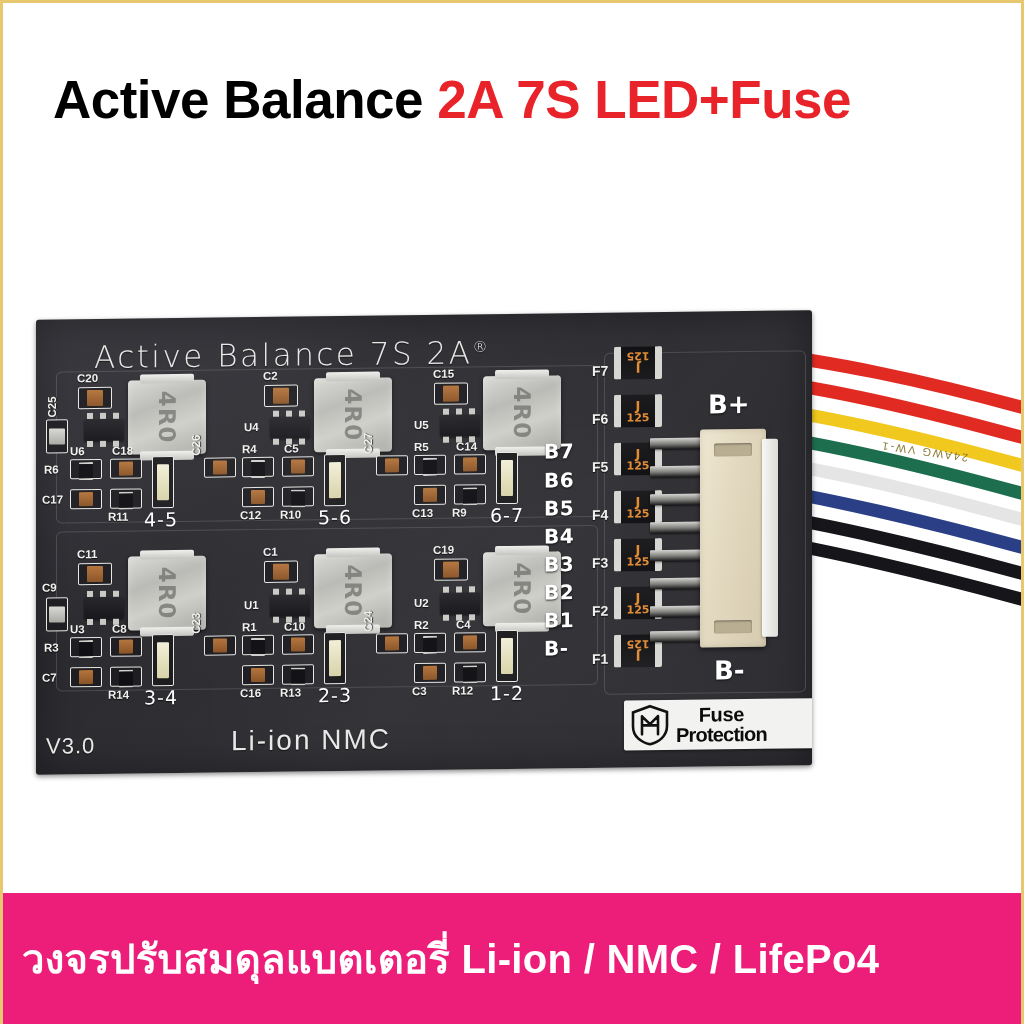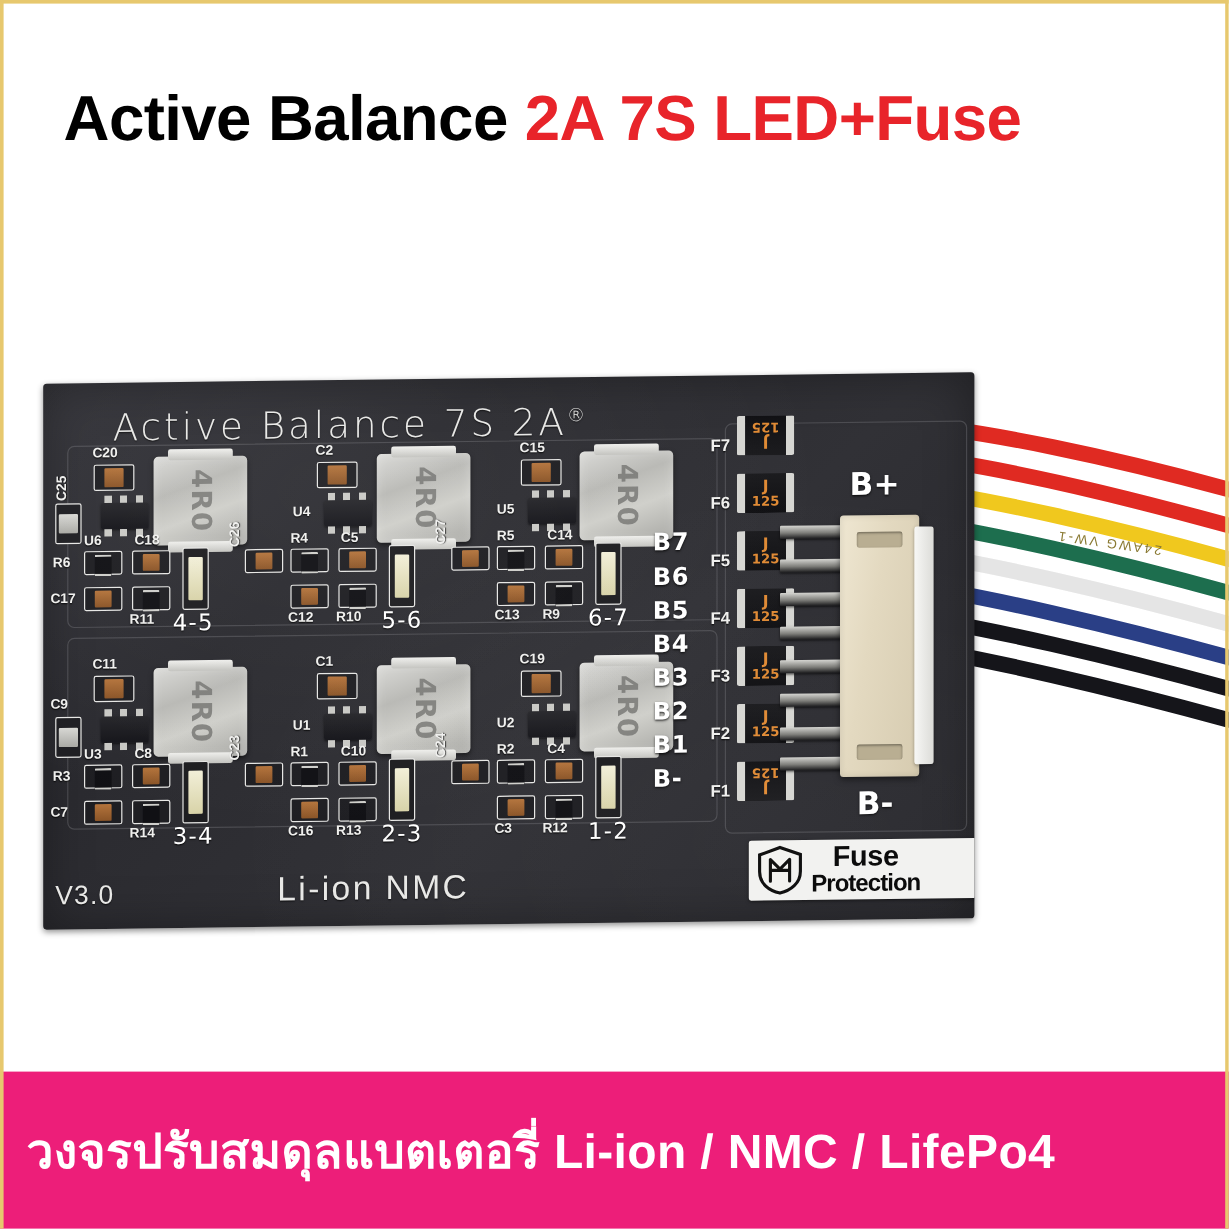--- a/index.html
+++ b/index.html
@@ -185,21 +185,21 @@
   .badge{
     position:absolute;left:588px;top:388px;width:190px;height:50px;
     background:#f2f2f0;border-radius:2px;
     display:flex;align-items:center;gap:6px;padding:0 6px;box-sizing:border-box;
     box-shadow:0 1px 3px rgba(0,0,0,.5);z-index:4;
   }
   .badge .txt{
     display:flex;flex-direction:column;line-height:1;color:#0c0c0c;
     font-weight:bold;font-family:"Liberation Sans",sans-serif;
   }
-  .badge .txt .l1{font-size:24px;align-self:center;letter-spacing:-.3px;}
+  .badge .txt .l1{font-size:20px;align-self:center;letter-spacing:-.3px;}
   .badge .txt .l2{font-size:20px;letter-spacing:-.8px;}
 
   
   .trace{position:absolute;border:1px solid rgba(120,120,126,.40);border-radius:6px;}
 
   
   .banner{
     position:absolute;left:0;top:893px;width:1024px;height:131px;
     background:#ed1e79;
     display:flex;align-items:center;

